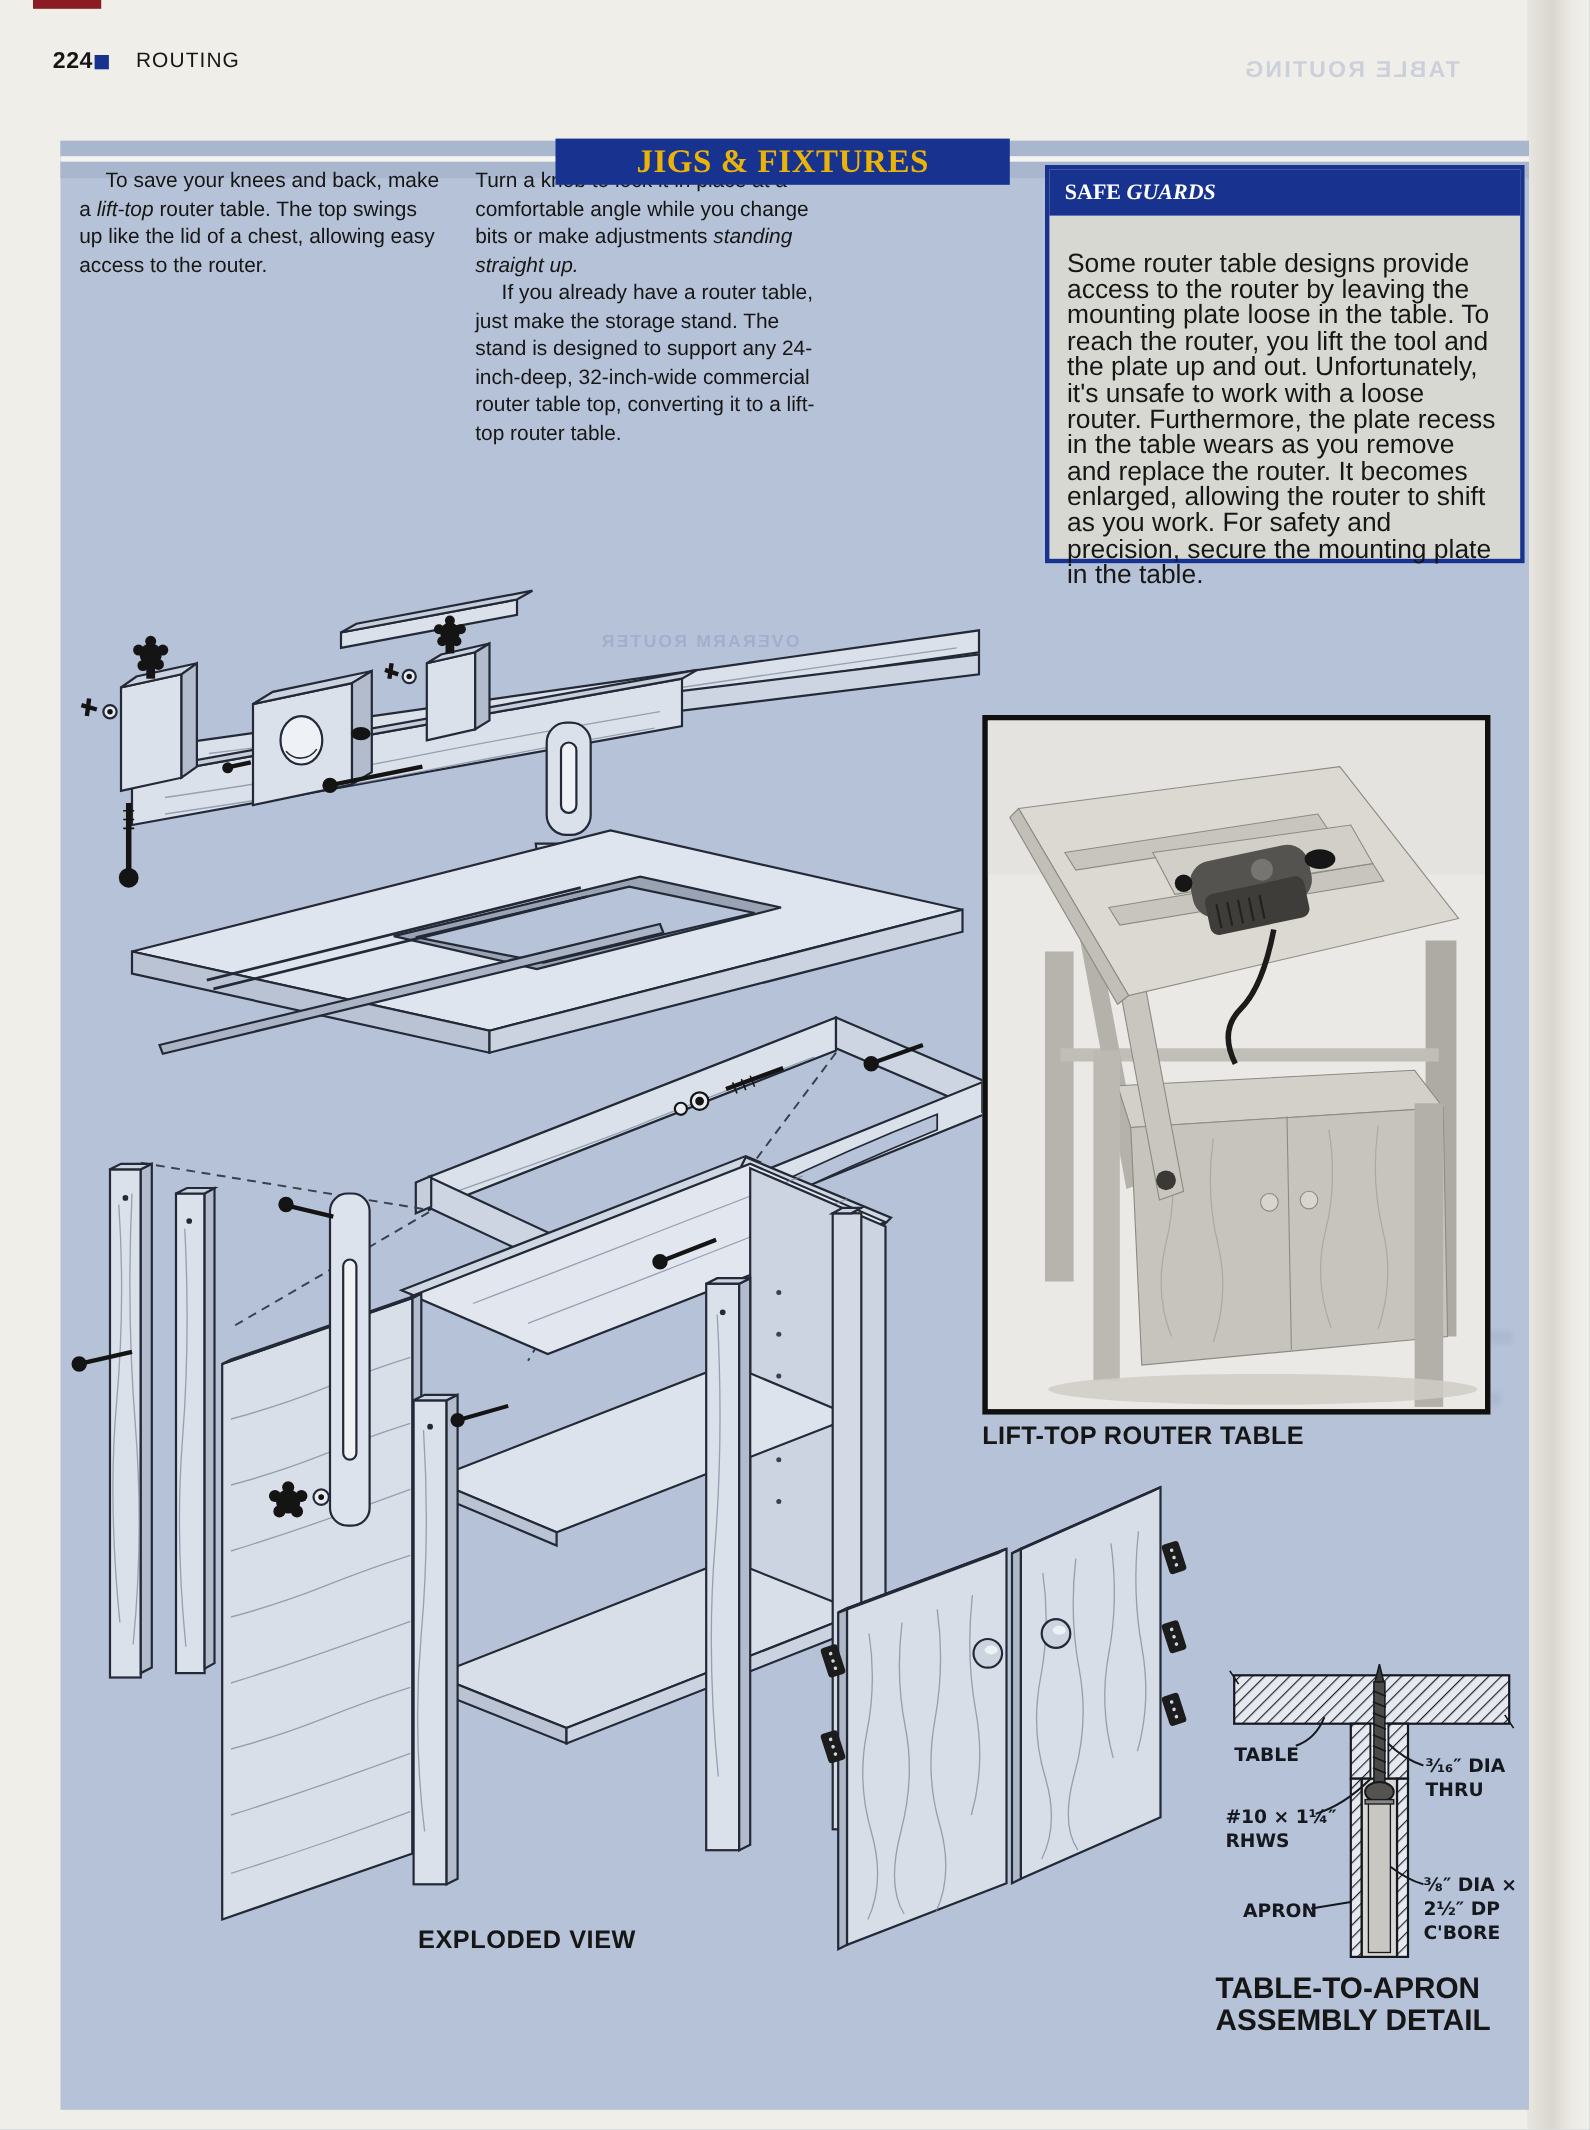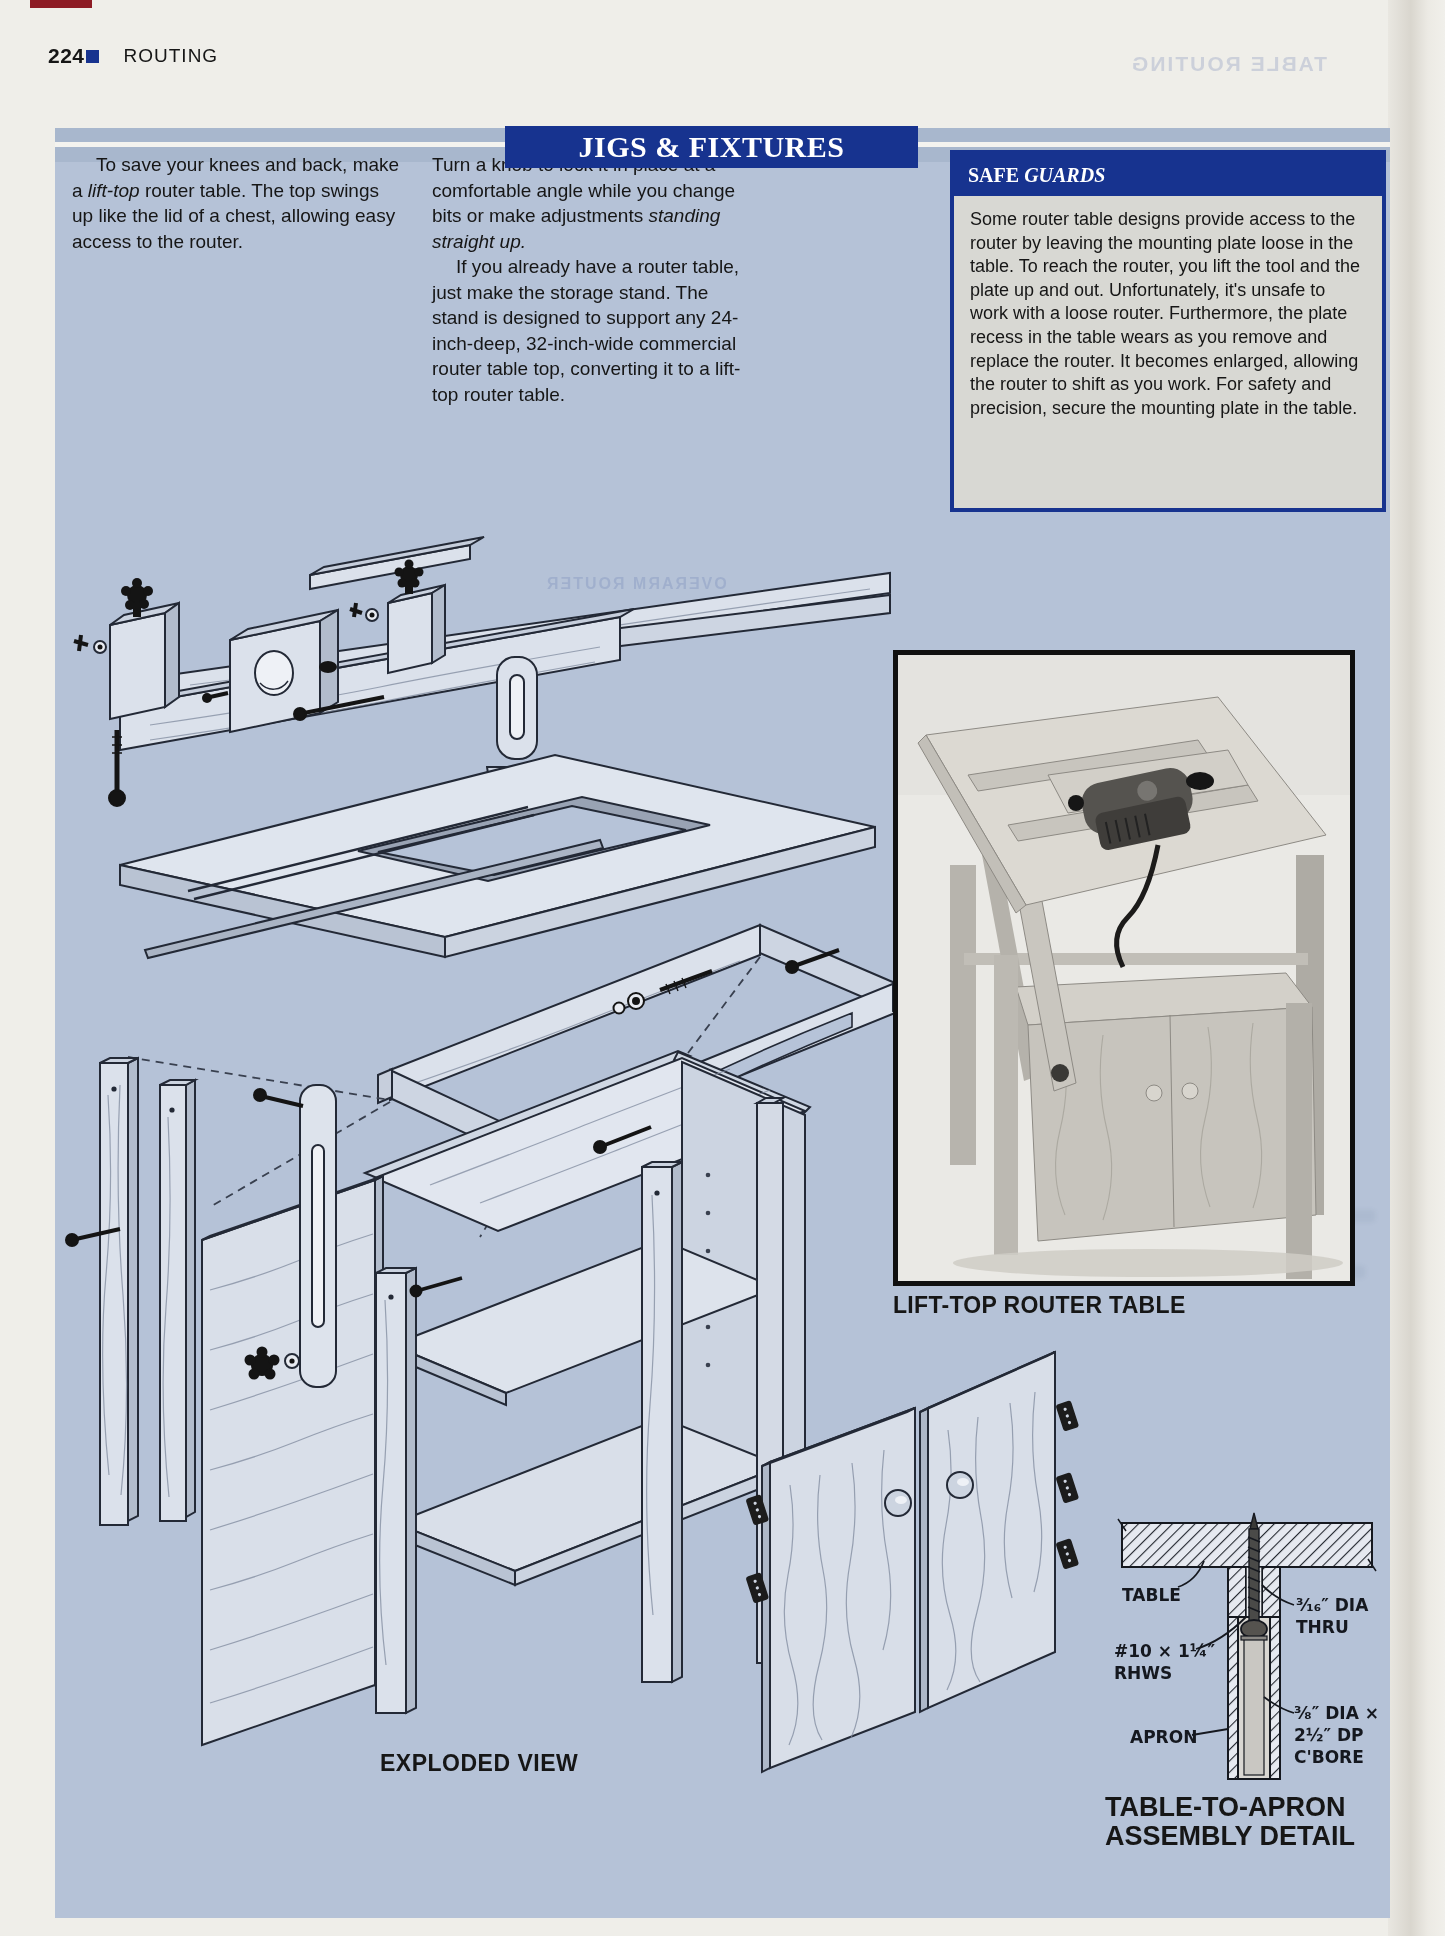--- a/index.html
+++ b/index.html
@@ -16,37 +16,37 @@
   #red-mark{left:30px;top:0;width:62px;height:8px;background:#8d1b24;}
   #page-header{left:48px;top:44px;display:flex;align-items:center;gap:1px;}
   #page-number{font-size:21px;font-weight:bold;letter-spacing:.5px;}
   #chapter-square{width:13px;height:13px;background:#17338f;display:inline-block;}
   #chapter-name{font-size:19px;letter-spacing:1px;margin-left:24px;}
   
   #content{left:55px;top:128px;width:1335px;height:1790px;background:#b5c2d7;}
   #stripe-band{left:55px;top:128px;width:1335px;height:34px;background:#a8b7cd;}
   #stripe-white{position:absolute;left:0;top:14px;width:100%;height:5px;background:#f4f3ef;}
   #banner{left:505px;top:126px;width:413px;height:42px;background:#17338f;z-index:4;
-    color:#ffffff;font-family:"Liberation Serif","DejaVu Serif",serif;font-weight:bold;
+    color:#eab308;font-family:"Liberation Serif","DejaVu Serif",serif;font-weight:bold;
     font-size:30px;line-height:42px;text-align:center;letter-spacing:.5px;}
   
   .col{z-index:3;font-size:19px;line-height:25.5px;}
   #col1{left:72px;top:152px;width:330px;}
   #col2{left:432px;top:152px;width:324px;}
   .col p{margin:0;}
   .indent{text-indent:24px;}
   .article-heading{color:#1d3f9e;font-weight:bold;font-style:italic;font-size:25px;line-height:25px;letter-spacing:.2px;}
   .ital{font-style:italic;}
   
   #safeguards{left:950px;top:150px;width:436px;height:362px;box-sizing:border-box;
     border:4px solid #17338f;background:#d8d8d3;z-index:3;}
   #safeguards-header{height:42px;background:#17338f;color:#fff;
     font-family:"Liberation Serif","DejaVu Serif",serif;font-weight:bold;font-size:20px;
     line-height:42px;padding-left:14px;}
-  #safeguards-body{padding:12px 16px 0 16px;font-size:18px;line-height:23.6px;}
+  #safeguards-body{padding:12px 16px 0 16px;font-size:24px;line-height:23.6px;margin-top:20px;}
   
   #photo-frame{left:893px;top:650px;width:452px;height:626px;border:5px solid #101010;
     background:#eae9e5;z-index:5;}
   #photo-caption{left:893px;top:1292px;font-size:23px;font-weight:bold;letter-spacing:.3px;z-index:5;}
   
   #exploded-caption{left:380px;top:1750px;width:290px;
     font-size:23px;font-weight:bold;letter-spacing:.5px;z-index:3;}
   #detail-caption{left:1105px;top:1793px;width:300px;text-align:left;
     font-size:27px;font-weight:bold;line-height:29px;z-index:3;}
   

